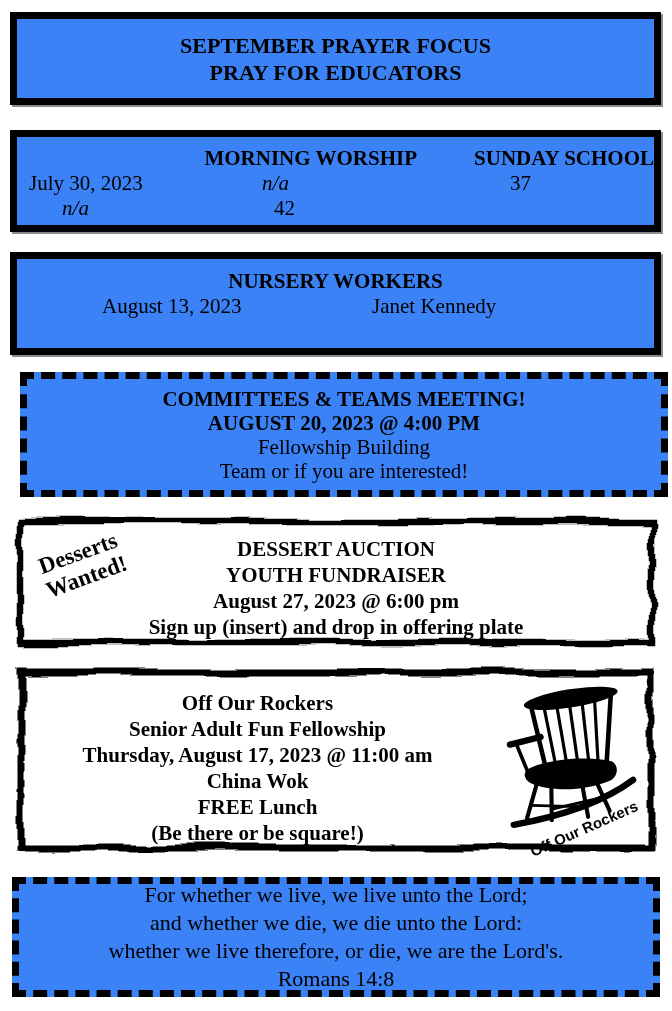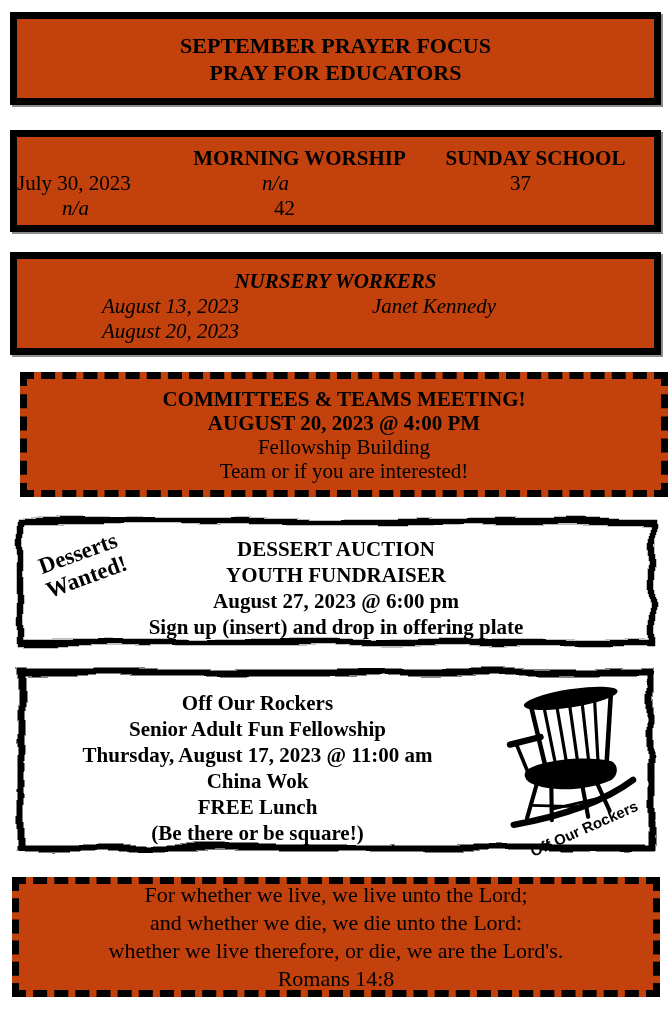--- a/index.html
+++ b/index.html
@@ -1,39 +1,39 @@
 <!DOCTYPE html>
 <html><head>
 <meta charset="utf-8">
 <style>
   html,body{margin:0;padding:0;}
   body{
     width:672px;height:1011px;background:#ffffff;color:#000;
     font-family:"Liberation Serif","DejaVu Serif",serif;
     position:relative;overflow:hidden;
   }
-  .box{position:absolute;left:10px;width:651px;box-sizing:border-box;background:#c2410c;}
+  .box{position:absolute;left:10px;width:651px;box-sizing:border-box;background:#3b82f6;}
   .solid{border:7px solid #000;box-shadow:2px 2px 0 rgba(0,0,0,.45);}
   .dashed{border:7px dashed #000;}
   .bold{font-weight:bold;}
 
   
   #prayer{top:12px;height:93px;display:flex;flex-direction:column;justify-content:center;}
   #prayer .line{font-size:22px;font-weight:bold;line-height:27px;text-align:center;}
 
   
   #attendance{top:130px;height:102px;padding-top:9px;}
   .att-grid{display:grid;grid-template-columns:165px 235px 1fr;font-size:21px;line-height:25px;}
-  .att-grid .hdr{font-weight:bold;text-align:center;}
-  .att-grid .date{padding-left:0;text-align:left;}
+  .att-grid .hdr{font-weight:bold;text-align:right;}
+  .att-grid .date{padding-left:12px;text-align:left;}
   .att-grid .c2{text-align:center;padding-right:48px;font-style:italic;}
   .att-grid .c3{text-align:center;padding-right:30px;}
 
   
-  #nursery{top:252px;height:103px;padding-top:9px;font-style:italic;}
+  #nursery{top:252px;height:103px;padding-top:9px;}
   #nursery .title{font-size:21px;font-weight:bold;text-align:center;line-height:26px;}
   .nur-grid{display:grid;grid-template-columns:355px 1fr;font-size:21px;line-height:25px;}
   .nur-grid .date{padding-left:85px;}
 
   
   #committees{top:372px;left:20px;width:648px;height:125px;padding-top:8px;}
   #committees .line{font-size:21px;line-height:24px;text-align:center;}
 
   
   .wavybox{position:absolute;left:10px;width:652px;}
@@ -85,21 +85,20 @@
     <div class="c2">n/a</div>
     <div class="c3">42</div>
   </div>
 </div>
 
 <div class="box solid" id="nursery">
   <div class="title">NURSERY WORKERS</div>
   <div class="nur-grid">
     <div class="date">August 13, 2023</div>
     <div class="name">Janet Kennedy</div>
-    <div class="date">August 20, 2023</div>
   </div>
 </div>
 
 <div class="box dashed" id="committees">
   <div class="line bold">COMMITTEES &amp; TEAMS MEETING!</div>
   <div class="line bold">AUGUST 20, 2023 @ 4:00 PM</div>
   <div class="line">Fellowship Building</div>
   <div class="line">Team or if you are interested!</div>
 </div>
 

